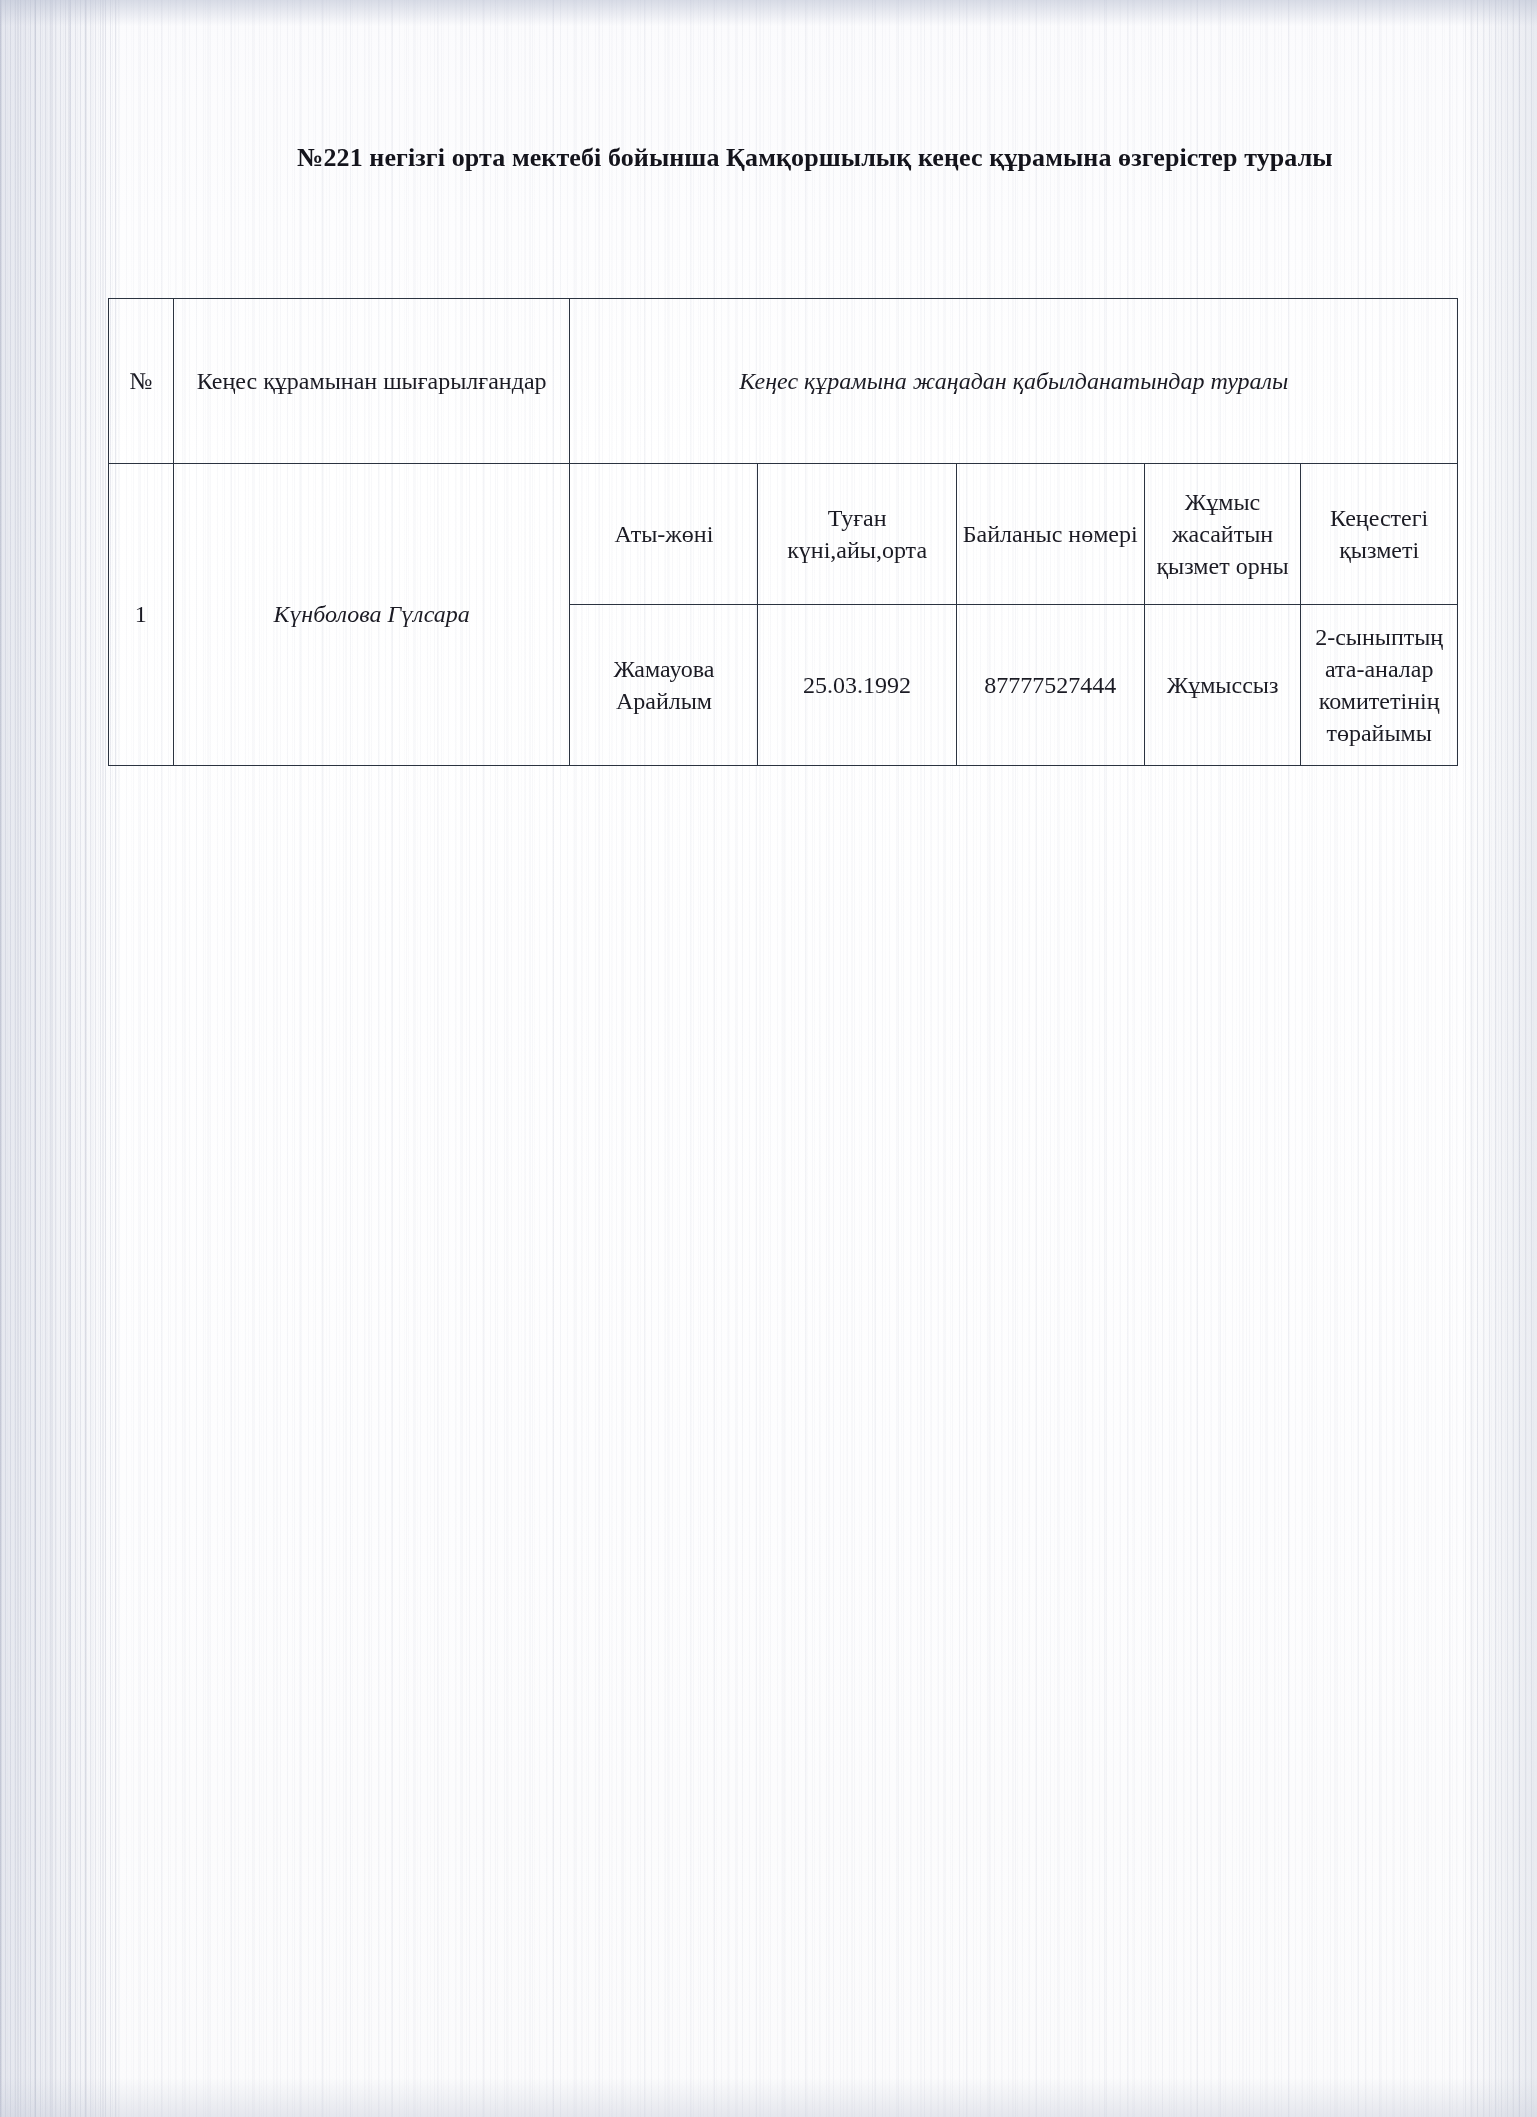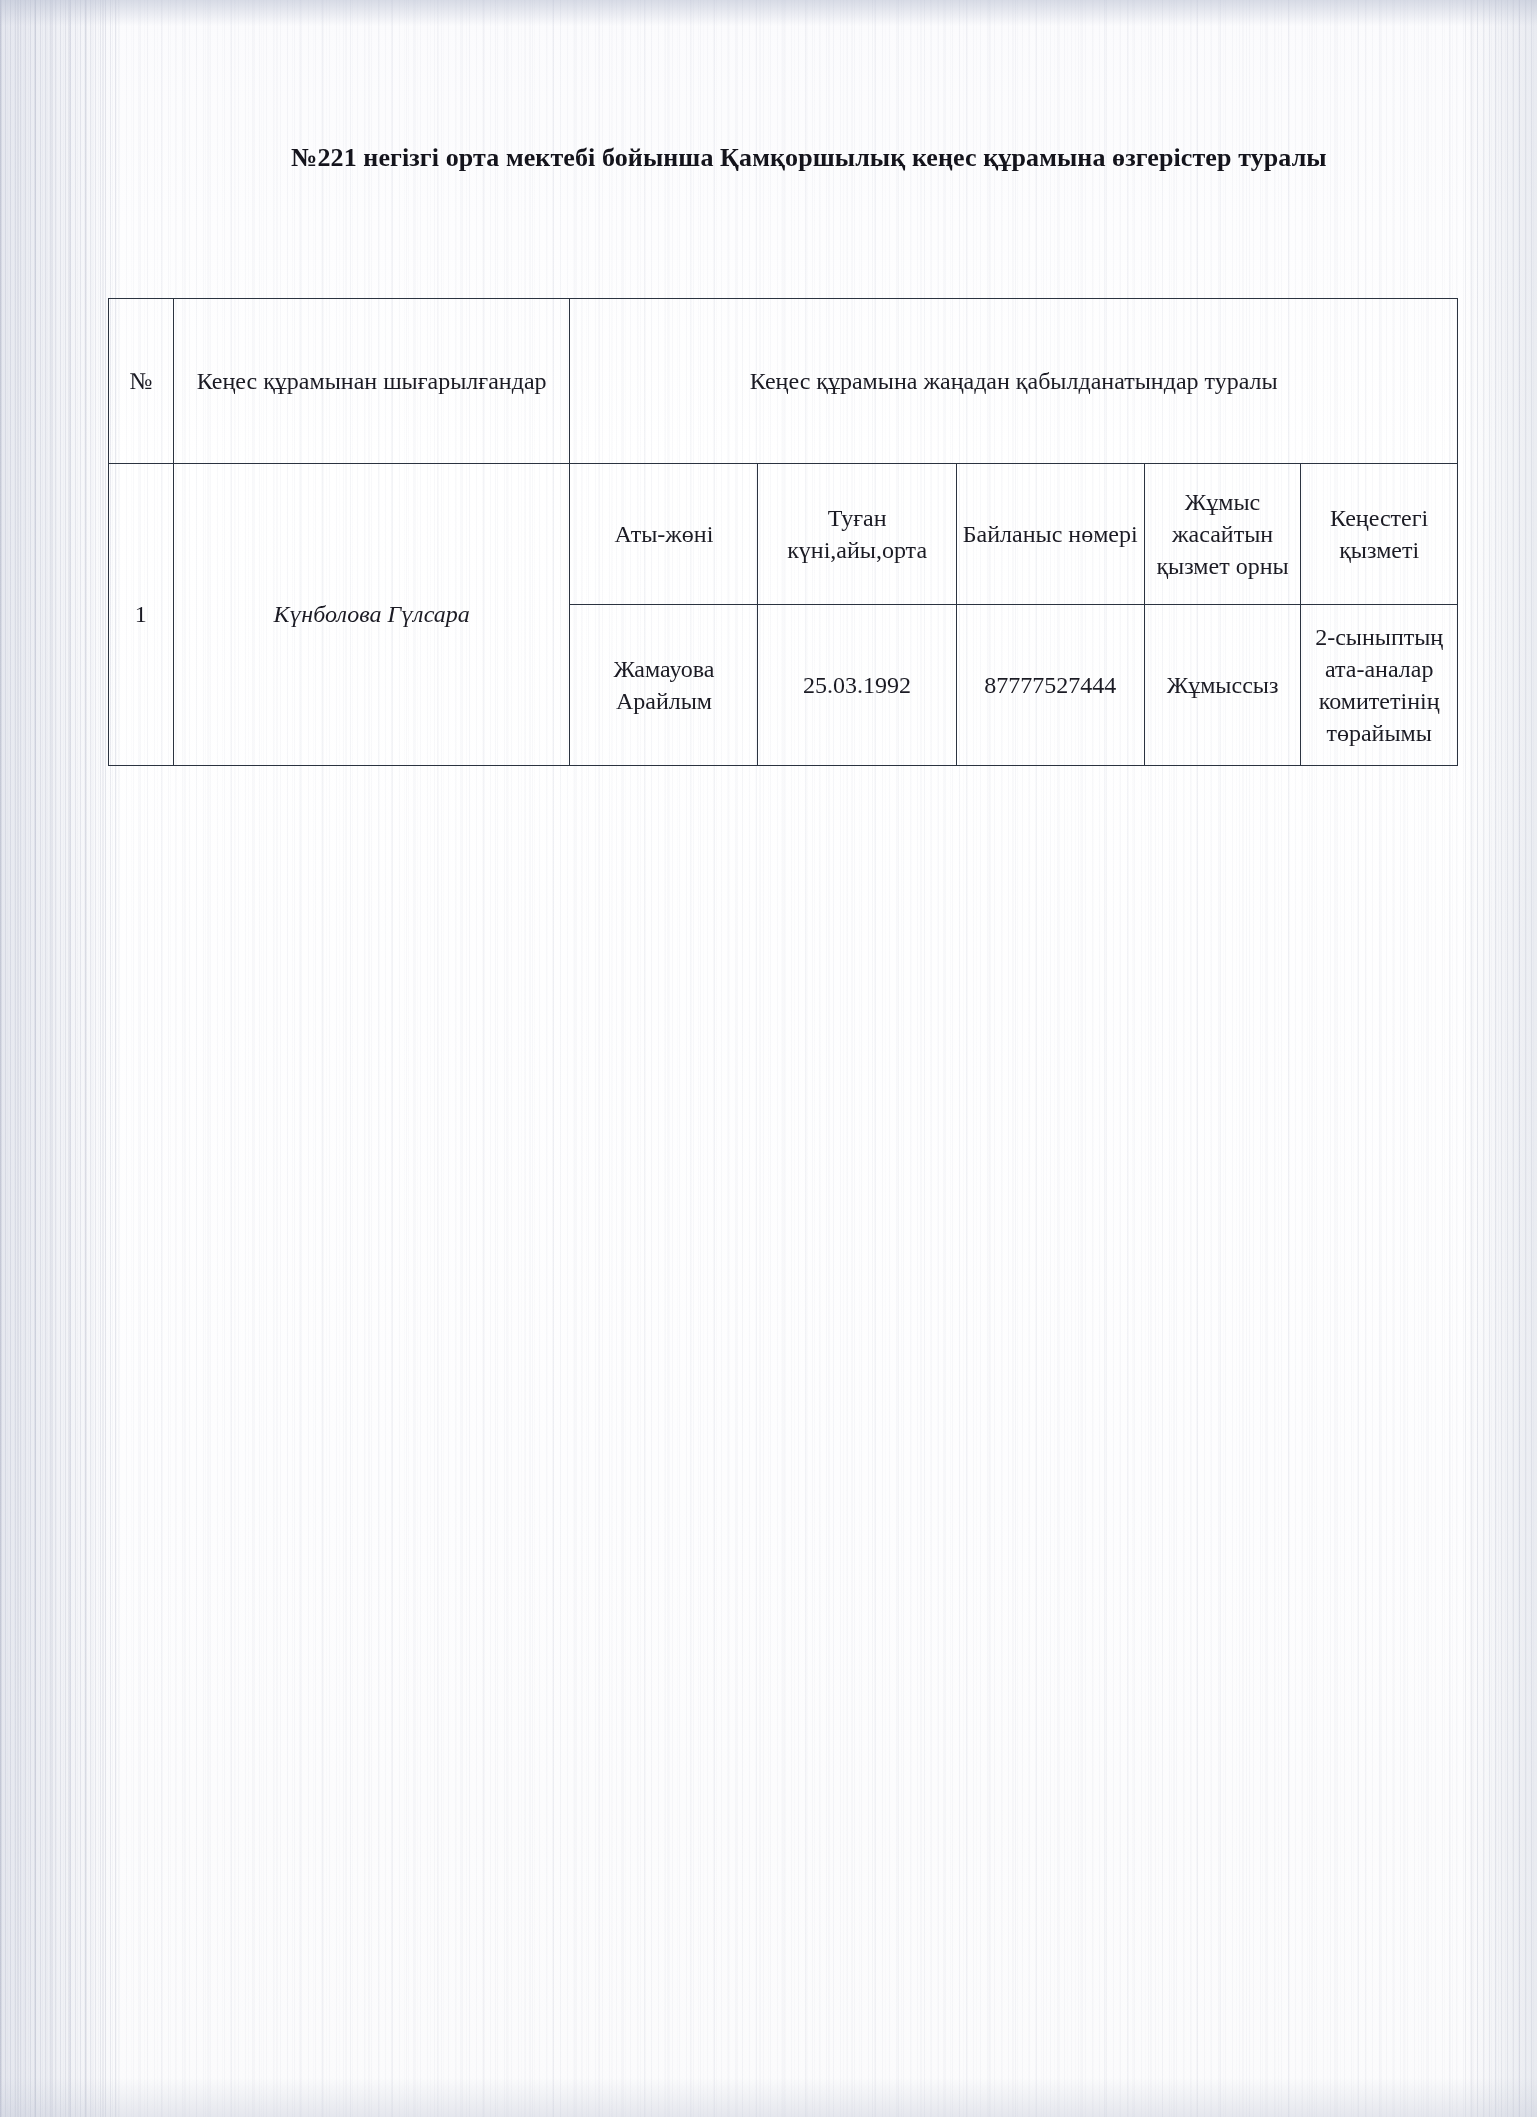--- a/index.html
+++ b/index.html
@@ -102,21 +102,21 @@
 
   
   .content {
     position: relative;
     z-index: 3;
   }
 
   .doc-title {
     position: absolute;
     top: 140px;
-    left: 244px;
+    left: 250px;
     width: 1130px;
     text-align: center;
     font-weight: bold;
     font-size: 26px;
     line-height: 1.42;
     letter-spacing: 0.1px;
     color: #14141c;
     font-family: Liberation Serif, serif;
   }
 
@@ -142,21 +142,21 @@
   .c-num    { width: 62px; }
   .c-out    { width: 380px; }
   .c-name   { width: 180px; }
   .c-birth  { width: 190px; }
   .c-phone  { width: 180px; }
   .c-work   { width: 150px; }
   .c-role   { width: 150px; }
 
   .hdr-row td { height: 152px; }
   .hdr-out    { font-size: 25px; line-height: 1.4; margin-top: 23px; }
-  .hdr-new    { font-size: 25px; }
+  .hdr-new    { font-size: 25px; font-style: italic; }
   .num-mark   { font-size: 25px; }
 
   .sub-row td { height: 128px; font-size: 23px; line-height: 1.3; }
   .data-row td { height: 148px; font-size: 24px; }
 
   .cell-out-name {
     text-align: left;
     padding-left: 18px;
     vertical-align: top;
     padding-top: 10px;

